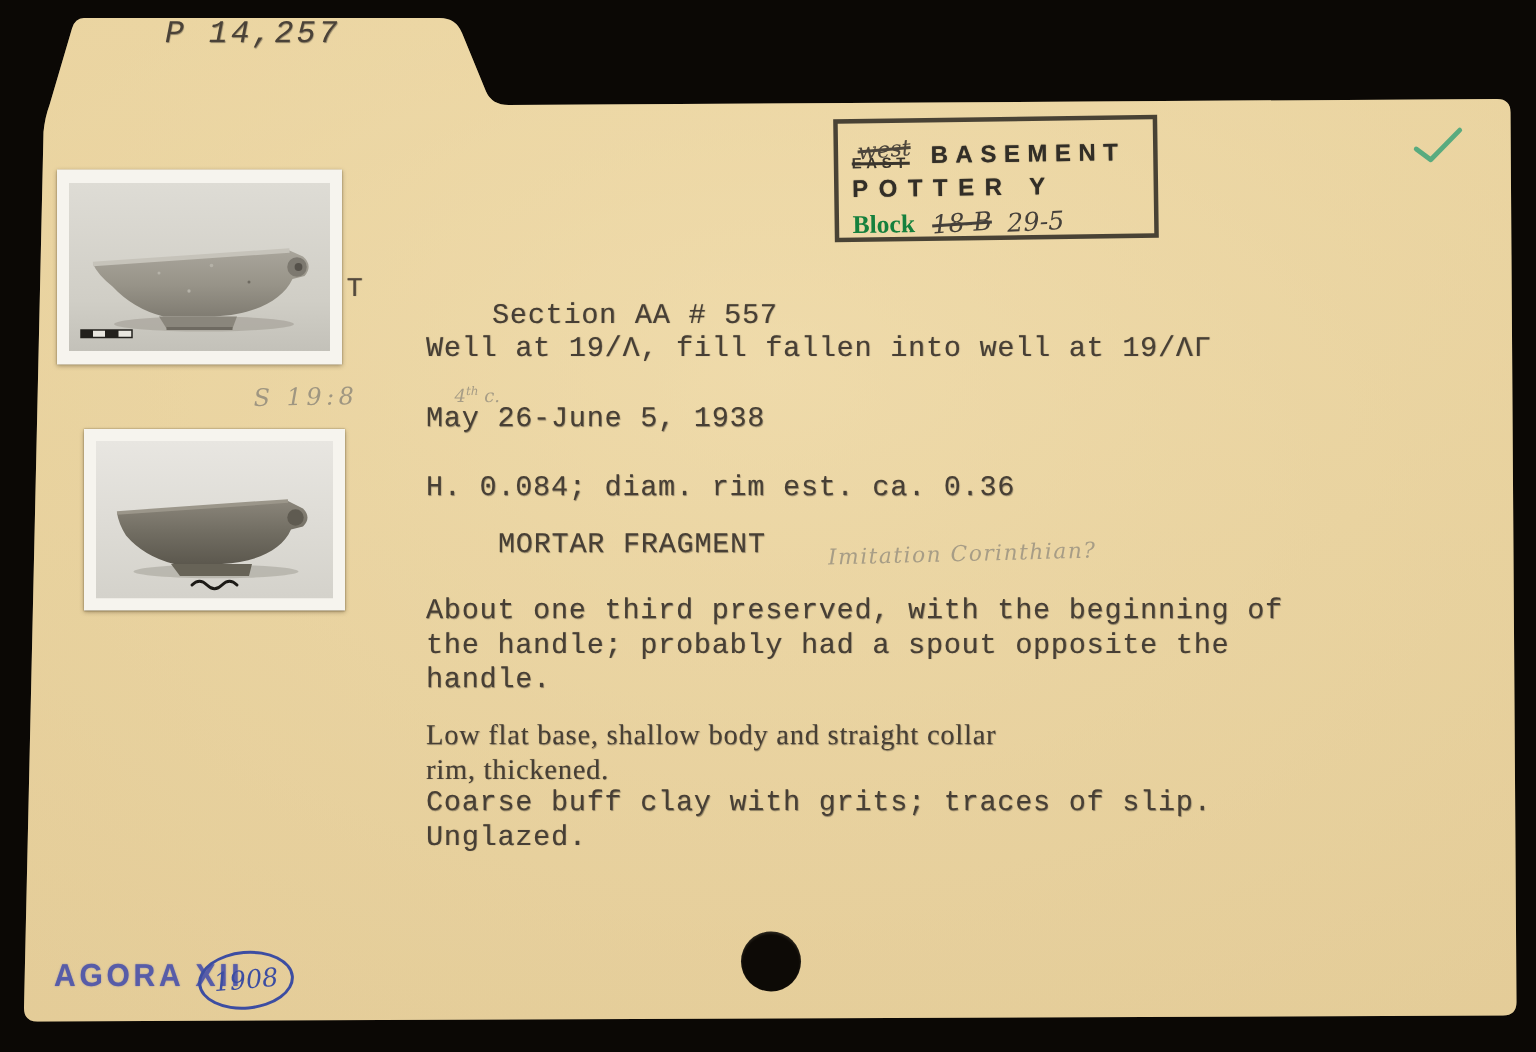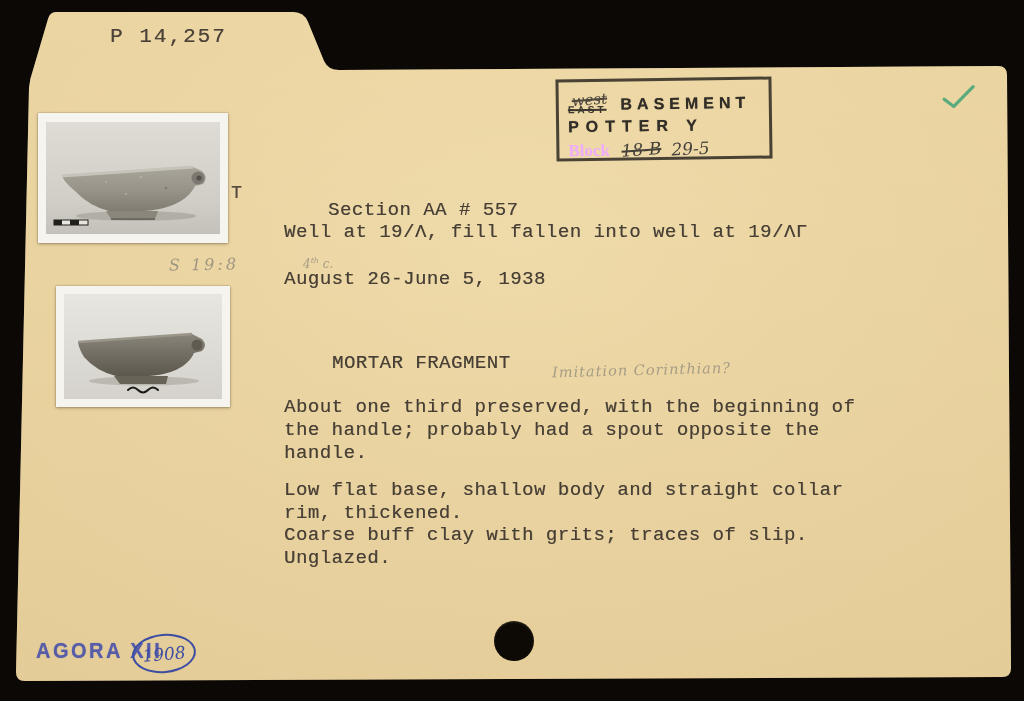--- a/index.html
+++ b/index.html
@@ -18,22 +18,22 @@
   .typed{
     position:absolute;
     font-family:"Liberation Mono","DejaVu Sans Mono",monospace;
     font-size:19px;line-height:23px;
     color:#473f35;
     white-space:pre-line;
     letter-spacing:.5px;
     text-shadow:.4px .4px .6px rgba(71,63,53,.55);
   }
   .catalog-number{
-    left:110px;top:25px;
-    font-size:21px;letter-spacing:2px;color:#4a4238;
+    left:110px;top:12px;
+    font-size:21px;letter-spacing:2px;color:#4a4238;font-style:italic;
   }
   .t-mark{left:231px;top:182px;font-size:18px;color:#53493d;}
 
   
   .pencil{
     position:absolute;
     font-family:"DejaVu Serif",serif;font-style:italic;
     color:#a79d86;
   }
   .pencil-deposit{left:169px;top:255px;font-size:16px;letter-spacing:3px;color:#9f9681;transform:rotate(-1deg);}
@@ -70,21 +70,21 @@
     padding-bottom:1px;
   }
   .stamp-pottery{
     font-weight:bold;font-size:16px;letter-spacing:7px;color:#322e27;
     text-shadow:0 0 .7px rgba(50,46,39,.8);
     margin-top:3px;
   }
   .stamp-row3{display:flex;align-items:baseline;gap:11px;margin-top:4px;}
   .stamp-block-label{
     font-family:"Liberation Serif",serif;font-weight:bold;
-    font-size:17px;color:#f0abfc;
+    font-size:17px;color:#15803d;
   }
   .hand{font-family:"DejaVu Serif",serif;font-style:italic;}
   .block-old{
     font-size:17px;color:#45403a;
     text-decoration:line-through;text-decoration-thickness:2px;
     transform:rotate(-3deg);
   }
   .block-new{font-size:17px;color:#45403a;transform:rotate(-2deg);}
 
   
@@ -234,29 +234,30 @@
         <circle cx="133" cy="51" r="5.5" fill="#5f5b51"></circle>
         <path d="M64 96 q5 -5 10 0 t10 0 t10 0" fill="none" stroke="#1c1a16" stroke-width="2" stroke-linecap="round"></path>
       </svg>
     </div>
 
     <div class="typed" style="left:284px;top:199px;margin-left:44px;">Section AA # 557</div>
     <div class="typed" style="left:284px;top:221px;">Well at 19/Λ, fill fallen into well at 19/ΛΓ</div>
 
     <div class="pencil pencil-date"><span>4</span><sup>th</sup><span> c.</span></div>
 
-    <div class="typed" style="left:284px;top:268px;">August 26-June 5, 1938</div>
+    <div class="typed" style="left:284px;top:268px;">May 26-June 5, 1938</div>
+    <div class="typed" style="left:284px;top:314px;">H. 0.084; diam. rim est. ca. 0.36</div>
     <div class="typed" style="left:284px;top:352px;margin-left:48px;">MORTAR FRAGMENT</div>
 
     <div class="pencil pencil-note">Imitation Corinthian?</div>
 
     <div class="typed" style="left:284px;top:396px;">About one third preserved, with the beginning of
 the handle; probably had a spout opposite the
 handle.</div>
-    <div class="typed" style="left:284px;top:479px;">Low flat base, shallow body and straight collar
+    <div class="typed" style="left:284px;top:479px;font-family:Liberation Serif, serif;">Low flat base, shallow body and straight collar
 rim, thickened.</div>
     <div class="typed" style="left:284px;top:524px;">Coarse buff clay with grits; traces of slip.
 Unglazed.</div>
 
     <div class="hole"></div>
 
     <div class="agora-stamp">AGORA XII</div>
     <div class="pub-number">
       <span class="hand">1908</span>
     </div>

